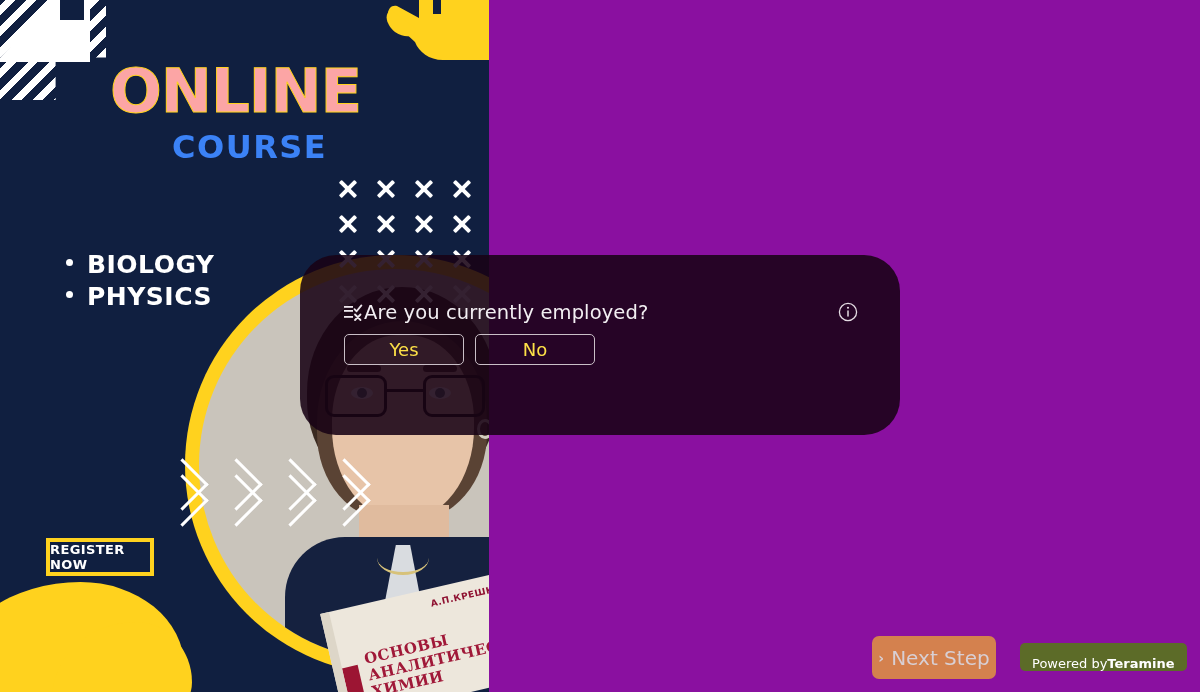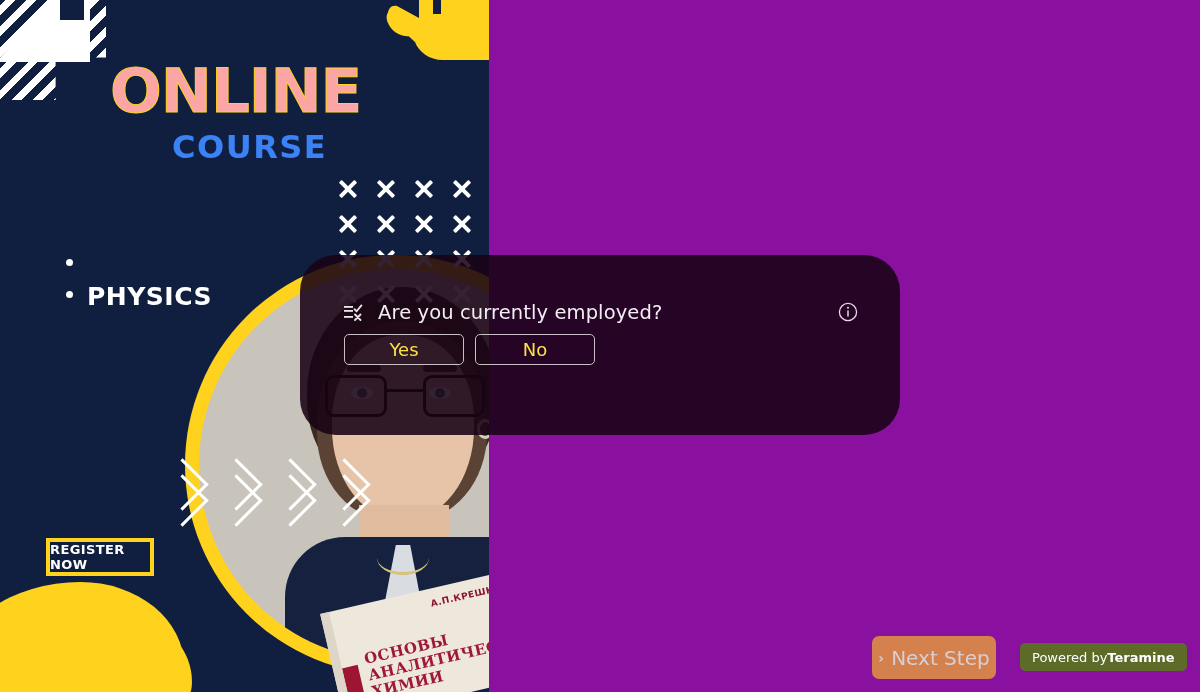--- a/index.html
+++ b/index.html
@@ -313,21 +313,20 @@
     width: 600px; height: 180px;
     background: rgba(24, 2, 21, 0.88);
     border-radius: 36px;
     z-index: 40;
   }
   .dlg-head {
     position: absolute;
     left: 44px; top: 46px;
     display: flex;
     align-items: center;
-    gap: 14px;
   }
   .survey-icon {
     width: 20px; height: 18px;
     flex: none;
   }
   .dlg-question {
     font-family: "DejaVu Sans", sans-serif;
     font-size: 19.5px;
     color: #F2EEF2;
     letter-spacing: 0.1px;
@@ -389,21 +388,21 @@
   }
 
   .powered {
     position: absolute;
     left: 1020px; top: 643px;
     height: 28px;
     padding: 0 12px;
     background: #5C6B28;
     border-radius: 5px;
     display: flex;
-    align-items: center;
+    align-items: flex-end;
     z-index: 30;
     cursor: pointer;
   }
   .powered .pw-a {
     font-family: "DejaVu Sans", sans-serif;
     font-size: 13px;
     color: #ffffff;
   }
   .powered .pw-b {
     font-family: "DejaVu Sans", sans-serif;
@@ -479,21 +478,21 @@
         <div class="ph-earring"></div>
         <div class="ph-neck"></div>
         <div class="ph-body"></div>
         <div class="ph-shirt"></div>
         <div class="ph-chain"></div>
       </div>
     </div>
 
     <div class="subjects">
       <div class="subject-item">
-        <i class="dot"></i>
+        <i class="dot"></i><span>BIOLOGY</span>
       </div>
       <div class="subject-item">
         <i class="dot"></i><span>PHYSICS</span>
       </div>
     </div>
 
     <div class="chevrons">
       <i class="chev"></i>
       <i class="chev"></i>
       <i class="chev"></i>

